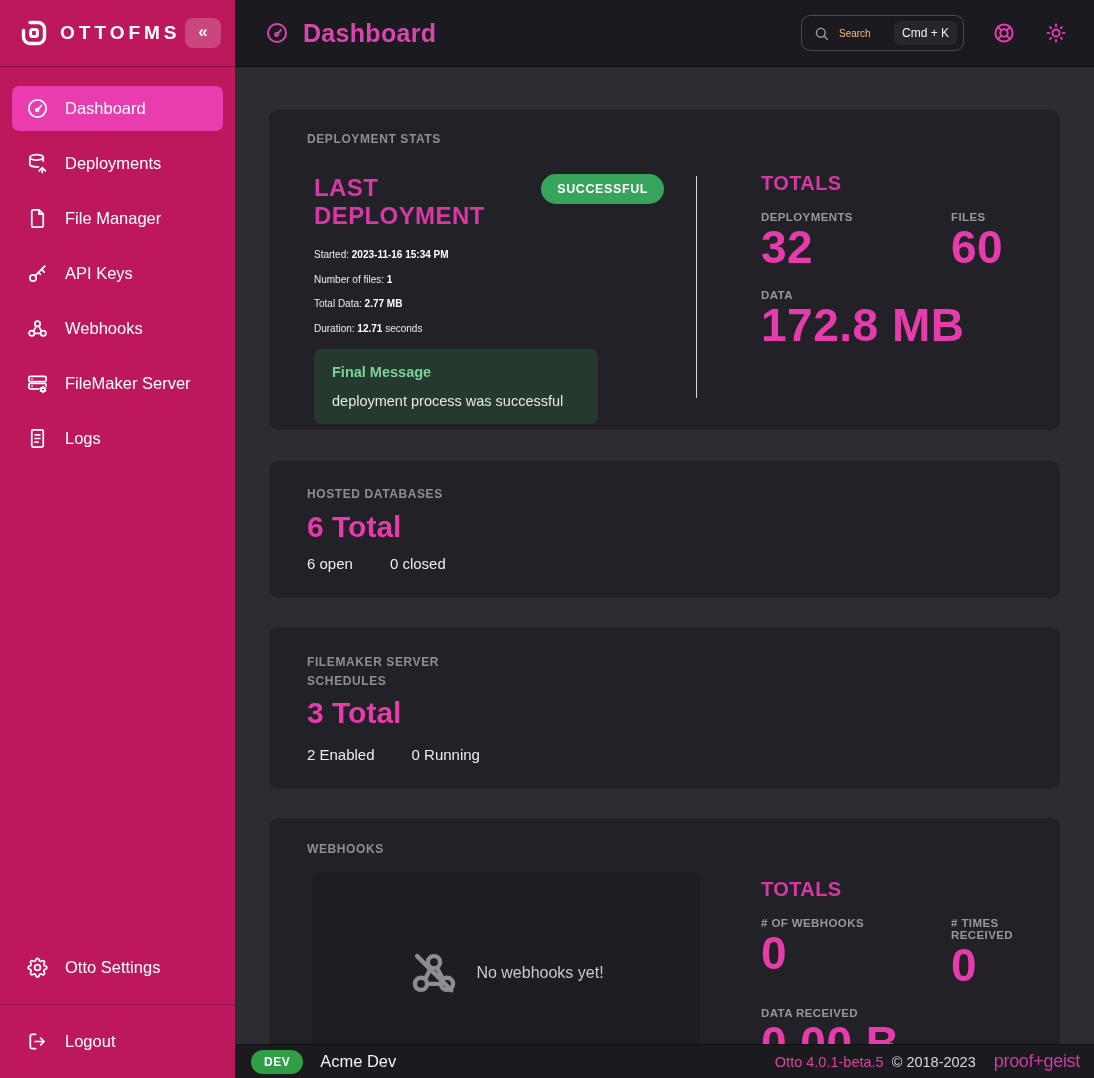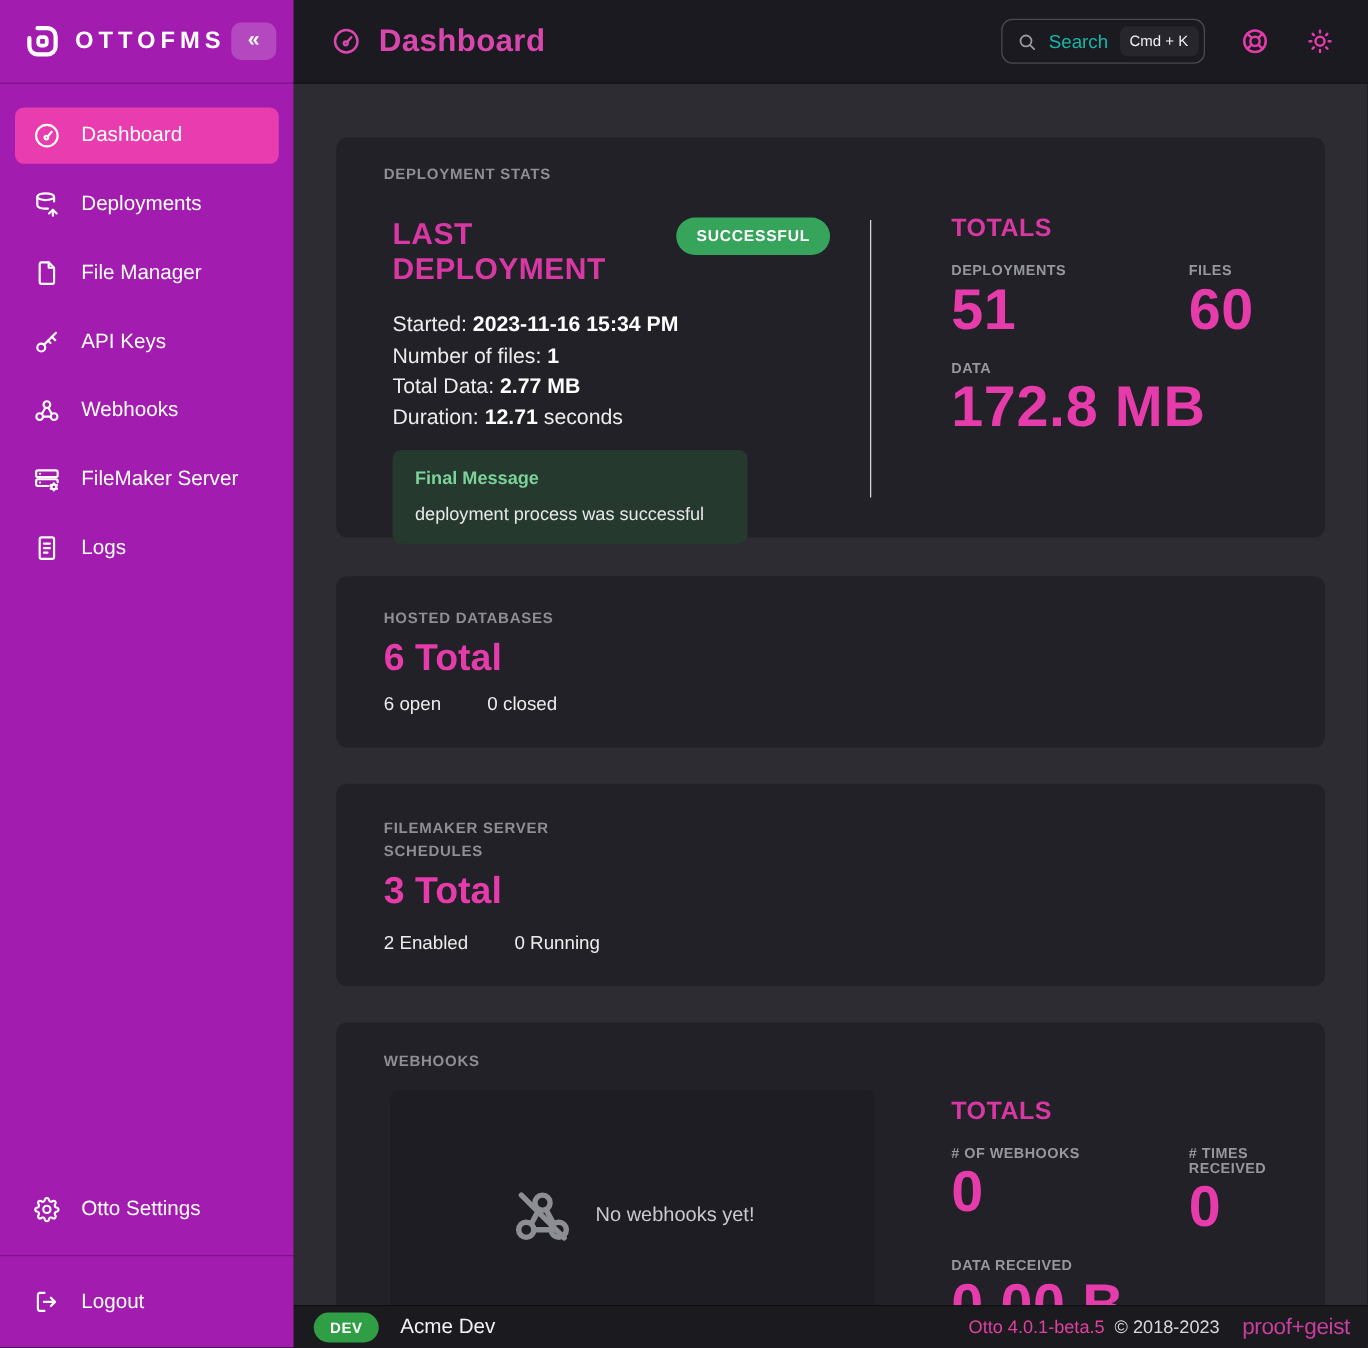--- a/index.html
+++ b/index.html
@@ -1,20 +1,20 @@
 <!DOCTYPE html>
 <html><head>
 <meta charset="utf-8">
 <style>
   * { margin:0; padding:0; box-sizing:border-box; }
   html,body { width:1094px; height:1078px; background:#17171b; font-family:"Liberation Sans", sans-serif; }
   .app { display:flex; width:1094px; height:1078px; overflow:hidden; }
 
   
-  .sidebar { width:235px; flex:0 0 235px; background:#a21caf; display:flex; flex-direction:column; color:#fff; }
+  .sidebar { width:235px; flex:0 0 235px; background:#be185d; display:flex; flex-direction:column; color:#fff; }
   .logo-row { height:67px; flex:0 0 67px; display:flex; align-items:center; padding:0 14px 0 18px; border-bottom:1px solid rgba(0,0,0,.28); }
   .logo-mark { width:32px; height:32px; margin-right:10px; }
   .logo-text { font-size:19px; font-weight:800; letter-spacing:4px; color:#fff; }
   .collapse-btn { margin-left:auto; width:36px; height:30px; background:rgba(255,255,255,.2); border:none; border-radius:8px; color:#fff; font-size:17px; font-weight:700; cursor:pointer; display:flex; align-items:center; justify-content:center; padding-bottom:2px; }
   .nav { padding:19px 12px 0 12px; }
   .nav-item { display:flex; align-items:center; gap:16px; height:45px; padding:0 14px; border-radius:7px; margin-bottom:10px; font-size:16.5px; font-weight:500; cursor:pointer; }
   .nav-item.active { background:#e83caf; }
   .nav-item svg { width:23px; height:23px; flex:0 0 23px; }
   .sidebar-spacer { flex:1; }
   .sidebar-bottom { padding:0 12px 0 12px; }
@@ -24,38 +24,38 @@
   
   .right-col { flex:1; display:flex; flex-direction:column; min-width:0; }
 
   .topbar { height:67px; flex:0 0 67px; background:#1a1a20; display:flex; align-items:center; padding:0 26px 0 30px; border-bottom:1px solid #0e0e12; }
   .page-title-wrap { display:flex; align-items:center; gap:14px; color:#d847ab; }
   .page-title-wrap svg { width:24px; height:24px; }
   .page-title { font-size:25px; font-weight:800; color:#d847ab; letter-spacing:.3px; }
   .topbar-right { margin-left:auto; display:flex; align-items:center; gap:28px; }
   .search-box { display:flex; align-items:center; gap:9px; width:163px; height:36px; border:1px solid #4a4a52; border-radius:9px; padding:0 6px 0 11px; color:#9a9aa2; cursor:text; background:#1a1a20; }
   .search-box svg { width:17px; height:17px; flex:0 0 17px; }
-  .search-placeholder { font-size:15px; color:#14b8a6; flex:1; }
+  .search-placeholder { font-size:10px; color:#fdba74; flex:1; }
   .kbd-badge { background:#26262c; border-radius:6px; font-size:12px; color:#f0f0f3; padding:5px 8px; white-space:nowrap; font-weight:500; }
   .icon-btn { background:none; border:none; cursor:pointer; color:#e23caa; display:flex; align-items:center; }
   .icon-btn svg { width:24px; height:24px; }
 
   .main { flex:1; background:#2c2c32; padding:43px 34px 0 34px; overflow:hidden; }
 
   .card { background:#212127; border-radius:9px; }
   .section-label { font-size:12px; font-weight:700; letter-spacing:.6px; color:#8e8e95; }
 
   
   .dep-card { padding:22px 38px 30px 38px; height:320px; }
   .dep-body { display:flex; margin-top:22px; }
   .dep-left { width:389px; flex:0 0 389px; padding-right:32px; }
   .dep-title-row { display:flex; align-items:flex-start; gap:22px; margin:6px 0 18px 7px; }
   .dep-title { font-size:24px; font-weight:800; color:#d838a4; letter-spacing:.4px; }
   .status-badge { background:#37a45c; color:#fff; font-size:12.5px; font-weight:700; letter-spacing:.6px; border-radius:999px; padding:8px 16px; }
-  .dep-detail { font-size:17px; color:#ececef; line-height:1.45; margin-left:7px; }
+  .dep-detail { font-size:10px; color:#ececef; line-height:1.45; margin-left:7px;margin-top:10px; }
   .dep-detail b { font-weight:700; color:#fff; }
   .final-box { background:#25392f; border-radius:7px; margin:13px 15px 0 7px; padding:15px 18px; width:284px; }
   .final-title { color:#7cd29a; font-size:14.5px; font-weight:700; }
   .final-msg { color:#e8e8ea; font-size:14.5px; margin-top:13px; }
   .v-divider { width:1px; background:#d7d7dc; margin-top:8px; height:222px; flex:0 0 1px; }
   .totals-block { margin-left:64px; padding-top:4px; }
   .totals-title { font-size:20px; font-weight:800; color:#d838a4; letter-spacing:.4px; }
   .totals-grid { display:grid; grid-template-columns:190px auto; margin-top:16px; row-gap:16px; }
   .stat-label { font-size:11.5px; font-weight:600; letter-spacing:.4px; color:#97979e; }
   .stat-big { font-size:46px; font-weight:800; color:#e63bab; line-height:1.08; letter-spacing:.5px; }
@@ -257,21 +257,21 @@
               <div class="final-title">Final Message</div>
               <div class="final-msg">deployment process was successful</div>
             </div>
           </div>
           <div class="v-divider"></div>
           <div class="totals-block">
             <div class="totals-title">TOTALS</div>
             <div class="totals-grid">
               <div>
                 <div class="stat-label">DEPLOYMENTS</div>
-                <div class="stat-big">51</div>
+                <div class="stat-big">32</div>
               </div>
               <div>
                 <div class="stat-label">FILES</div>
                 <div class="stat-big">60</div>
               </div>
               <div style="grid-column:1 / span 2">
                 <div class="stat-label">DATA</div>
                 <div class="stat-big">172.8 MB</div>
               </div>
             </div>

